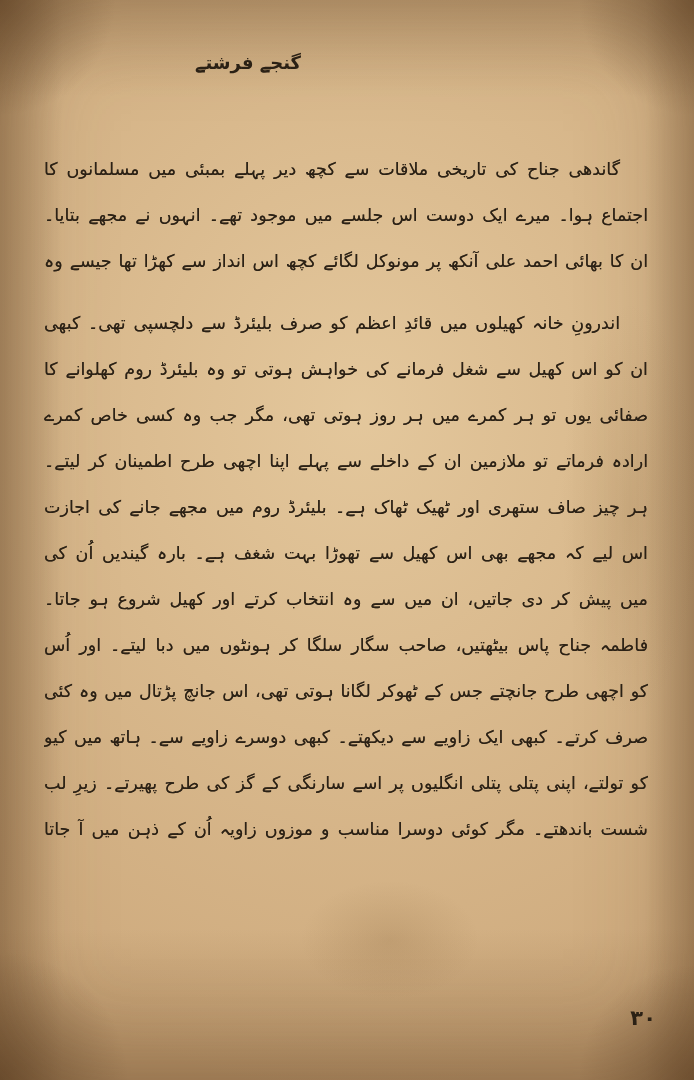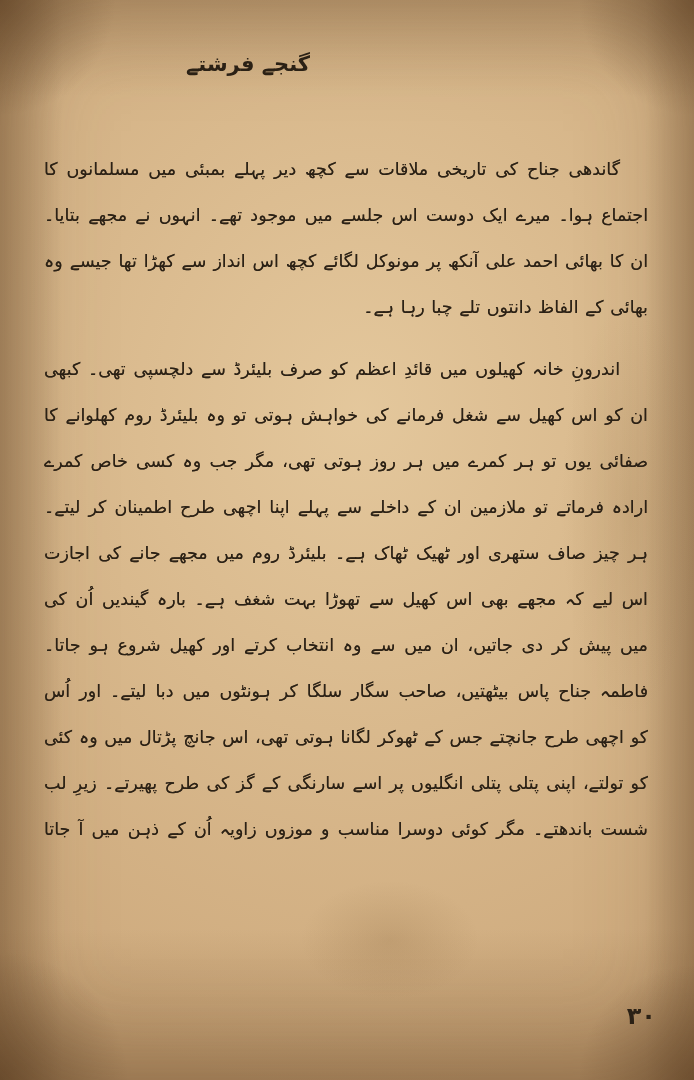--- a/index.html
+++ b/index.html
@@ -44,21 +44,21 @@
     background: radial-gradient(ellipse at center, rgba(130,95,52,0.14), rgba(130,95,52,0) 70%);
     pointer-events: none;
   }
   .title {
     position: absolute;
     top: 52px;
     left: 168px;
     width: 160px;
     margin: 0;
     text-align: center;
-    font-size: 21px;
+    font-size: 18px;
     font-weight: bold;
     color: var(--ink, #2b2115);
     letter-spacing: 0.5px;
     direction: rtl;
   }
   .text-block {
     position: absolute;
     top: 146px;
     left: 44px;
     right: 46px;
@@ -82,49 +82,49 @@
   .line.indent {
     padding-right: 28px;
   }
   .para-gap {
     height: 16px;
   }
   .page-number {
     position: absolute;
     right: 38px;
     bottom: 50px;
-    font-size: 24px;
+    font-size: 21px;
     font-weight: bold;
     color: var(--ink, #2b2115);
     direction: rtl;
   }
 </style>
 </head>
 <body>
 
 <div class="paper"></div>
 <div class="stain-1"></div>
 <div class="stain-2"></div>
 
 <h1 class="title">گنجے فرشتے</h1>
 
 <div class="text-block">
   <p class="line indent">گاندھی جناح کی تاریخی ملاقات سے کچھ دیر پہلے بمبئی میں مسلمانوں کا ایک تاریخی</p>
   <p class="line">اجتماع ہوا۔ میرے ایک دوست اس جلسے میں موجود تھے۔ انہوں نے مجھے بتایا۔ کہ</p>
   <p class="line">ان کا بھائی احمد علی آنکھ پر مونوکل لگائے کچھ اس انداز سے کھڑا تھا جیسے وہ اپنے</p>
-  <p class="line short">بھائی کے الفاظ دانتوں تلے چبا رہا ہے۔</p>
 
   <div class="para-gap"></div>
 
   <p class="line indent">اندرونِ خانہ کھیلوں میں قائدِ اعظم کو صرف بلیئرڈ سے دلچسپی تھی۔ کبھی کبھی جب</p>
   <p class="line">ان کو اس کھیل سے شغل فرمانے کی خواہش ہوتی تو وہ بلیئرڈ روم کھلوانے کا حکم دیتے۔</p>
   <p class="line">صفائی یوں تو ہر کمرے میں ہر روز ہوتی تھی، مگر جب وہ کسی خاص کمرے میں جانے کا</p>
   <p class="line">ارادہ فرماتے تو ملازمین ان کے داخلے سے پہلے اپنا اچھی طرح اطمینان کر لیتے۔ کہ</p>
   <p class="line">ہر چیز صاف ستھری اور ٹھیک ٹھاک ہے۔ بلیئرڈ روم میں مجھے جانے کی اجازت تھی،</p>
   <p class="line">اس لیے کہ مجھے بھی اس کھیل سے تھوڑا بہت شغف ہے۔ بارہ گیندیں اُن کی خدمت</p>
   <p class="line">میں پیش کر دی جاتیں، ان میں سے وہ انتخاب کرتے اور کھیل شروع ہو جاتا۔ محترمہ</p>
   <p class="line">فاطمہ جناح پاس بیٹھتیں، صاحب سگار سلگا کر ہونٹوں میں دبا لیتے۔ اور اُس گیند کی پوزیشن</p>
   <p class="line">کو اچھی طرح جانچتے جس کے ٹھوکر لگانا ہوتی تھی، اس جانچ پڑتال میں وہ کئی منٹ</p>
+  <p class="line">صرف کرتے۔ کبھی ایک زاویے سے دیکھتے۔ کبھی دوسرے زاویے سے۔ ہاتھ میں کیو</p>
   <p class="line">کو تولتے، اپنی پتلی پتلی انگلیوں پر اسے سارنگی کے گز کی طرح پھیرتے۔ زیرِ لب کچھ کہتے،</p>
   <p class="line">شست باندھتے۔ مگر کوئی دوسرا مناسب و موزوں زاویہ اُن کے ذہن میں آ جاتا اور</p>
 </div>
 
 <div class="page-number">۳۰</div>
 
 </body></html>

